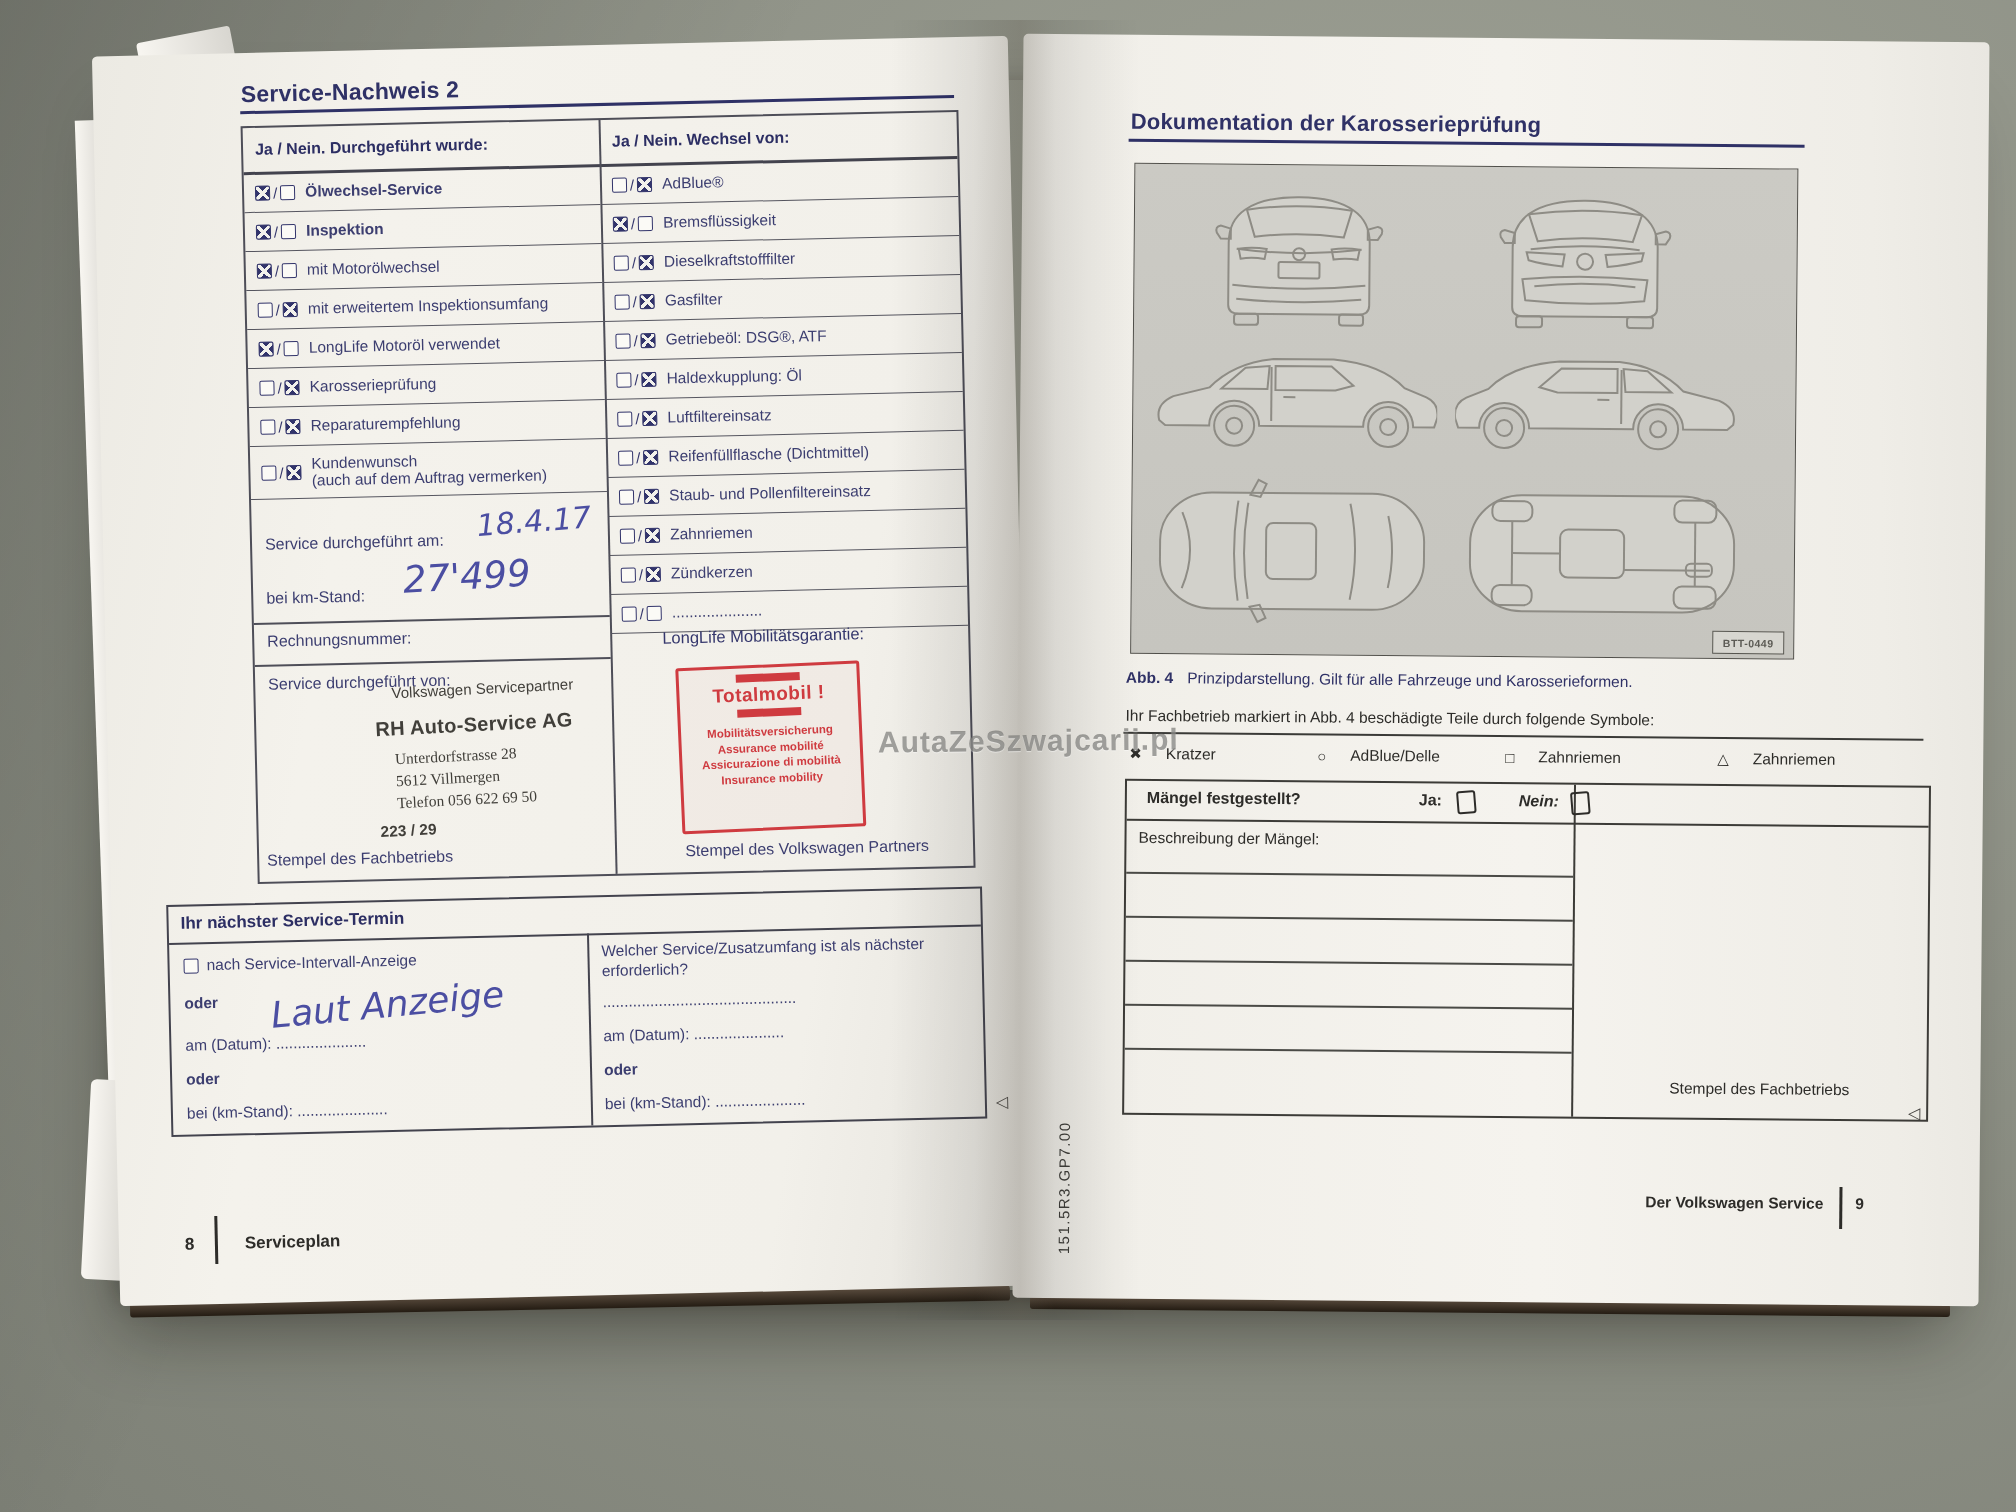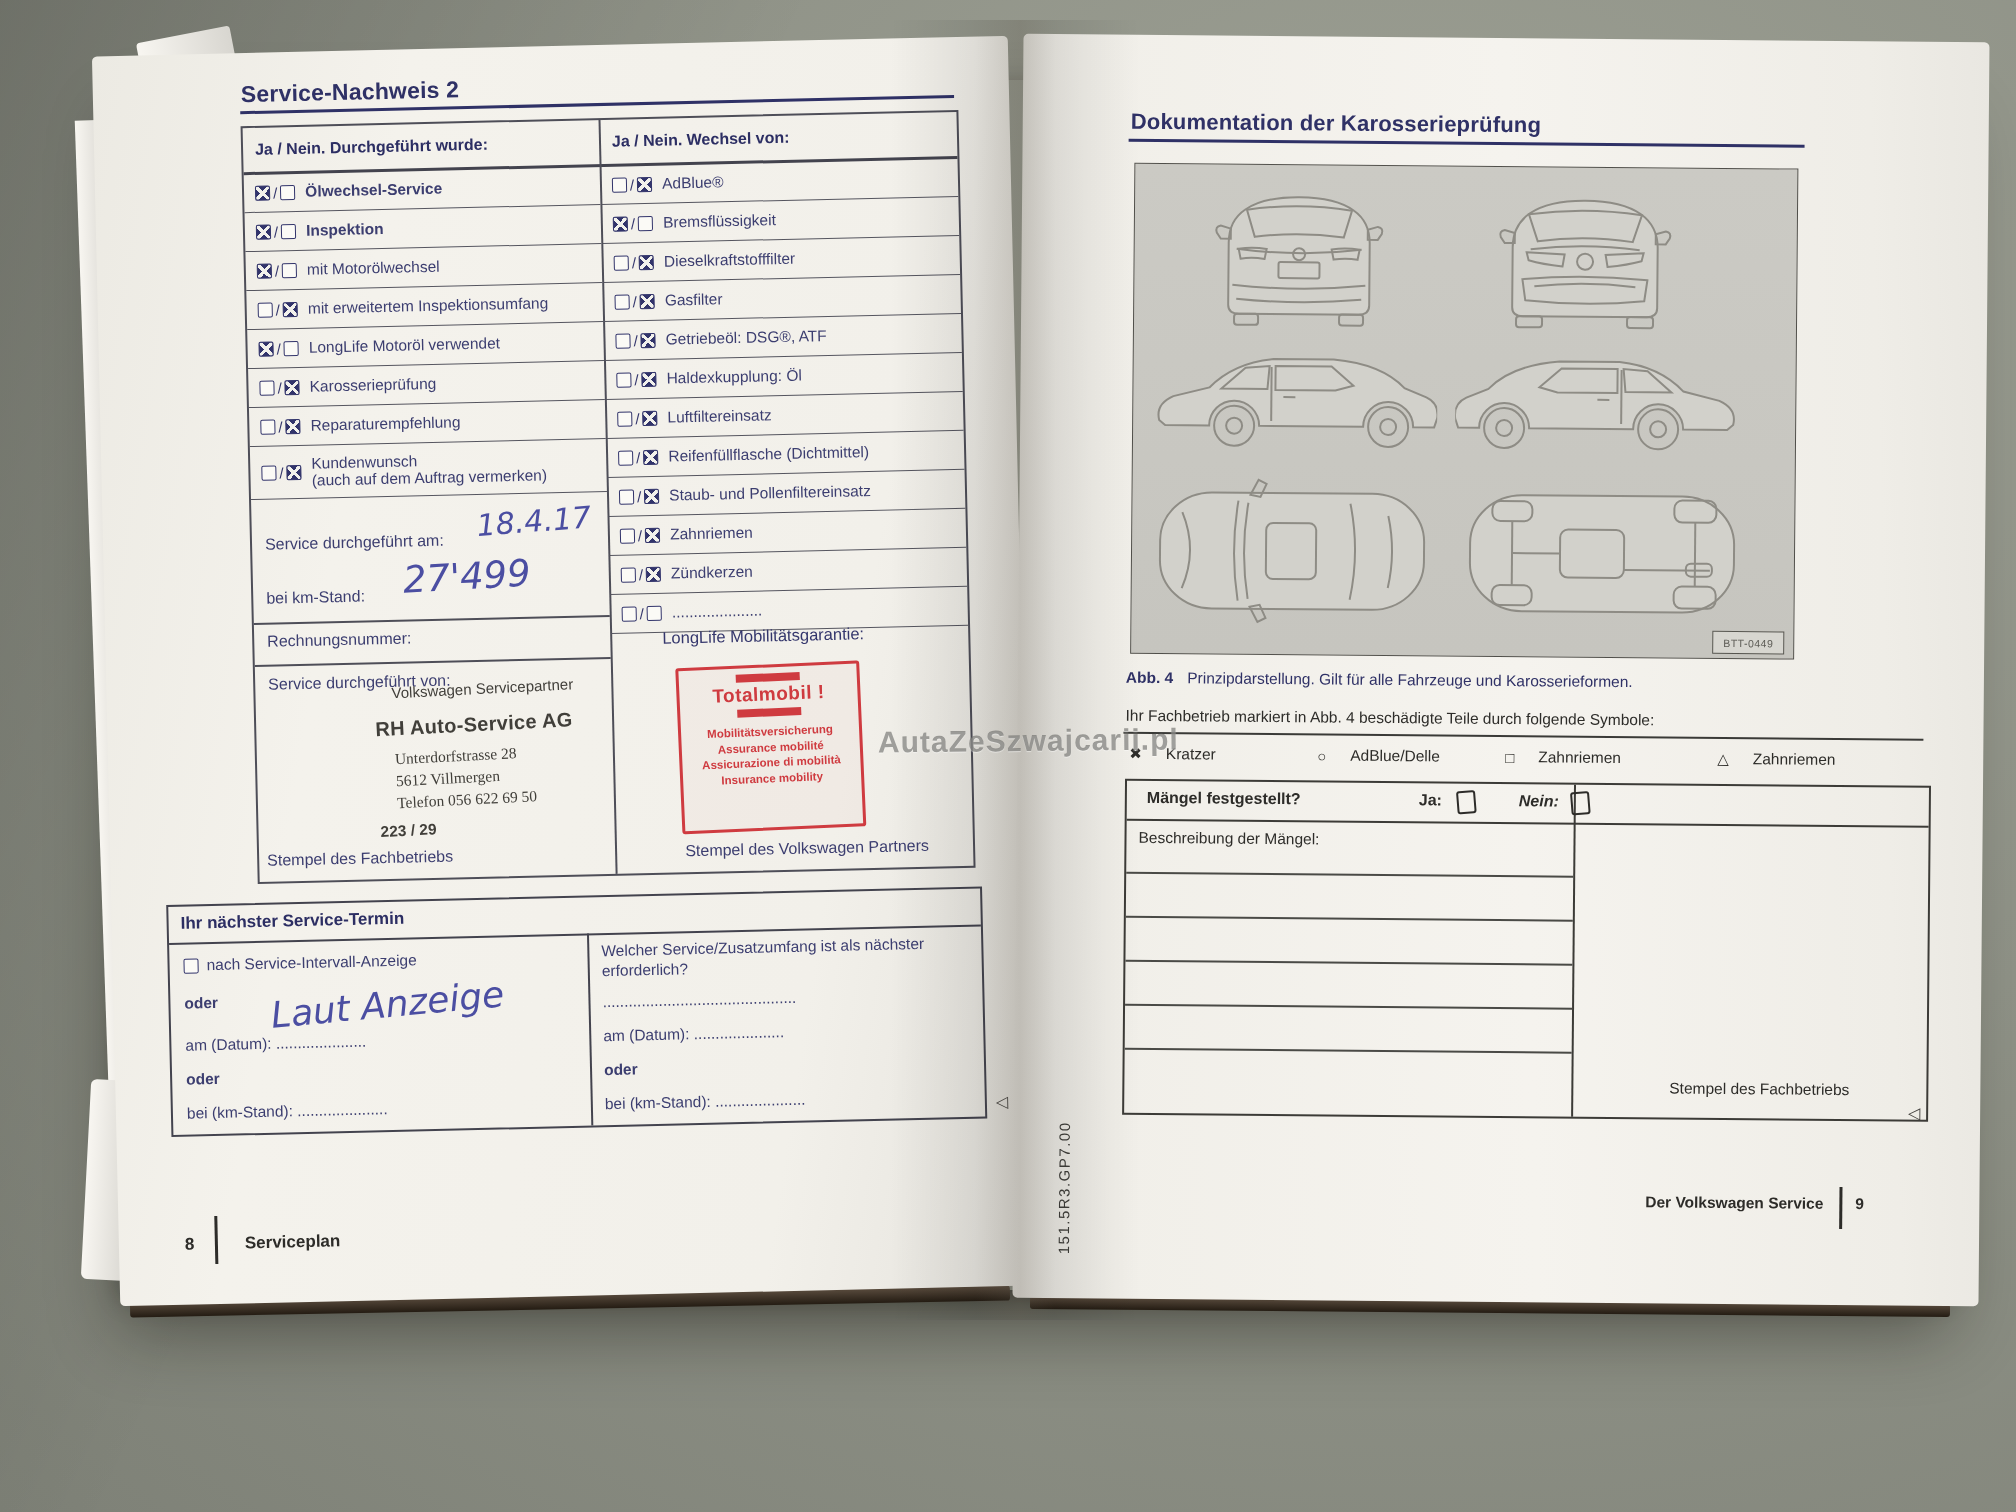--- a/index.html
+++ b/index.html
@@ -72,21 +72,21 @@
   .fbar{background:#2d2c29;width:3px;}
   .flabel{font-size:17px;font-weight:bold;color:#2d2c29;}
   
   .graybox{left:112px;top:128px;width:662px;height:489px;border:1.8px solid #504f4a;
     background:linear-gradient(180deg,#cbcac4,#c6c5bf);}
   .car{position:absolute;}
   .car path,.car rect,.car circle{stroke:#8e8c85;stroke-width:2;fill:none;}
   .car .body{fill:#d2d1cb;}
   .bttbox{position:absolute;left:581px;top:462px;width:70px;height:21px;border:1.5px solid #56554f;
     background:#d7d6d0;display:flex;align-items:center;justify-content:center;
-    font-size:10.5px;font-weight:normal;color:#5c5b55;letter-spacing:.5px;text-align:center;}
+    font-size:10.5px;font-weight:bold;color:#5c5b55;letter-spacing:.5px;text-align:center;}
   .cap{font-size:15.5px;color:#2f3166;}
   .cap b{margin-right:14px;}
   .intro{font-size:15.5px;color:#2d2c29;}
   .symitem{position:absolute;font-size:15.5px;color:#2d2c29;display:flex;align-items:center;gap:24px;}
   .symg{font-size:15px;}
   .dtbl{left:108px;top:744px;width:802px;height:332px;border:2px solid #3c3b37;}
   .dtbl .dh{position:absolute;left:0;top:38px;width:100%;height:2.4px;background:#3c3b37;}
   .dtbl .dv{position:absolute;left:447px;top:0;width:1.7px;height:100%;background:#3c3b37;}
   .dq{position:absolute;left:20px;top:8px;font-size:16px;font-weight:bold;color:#2d2c29;}
   .djn{position:absolute;top:8px;font-size:16px;font-weight:bold;color:#2d2c29;}

